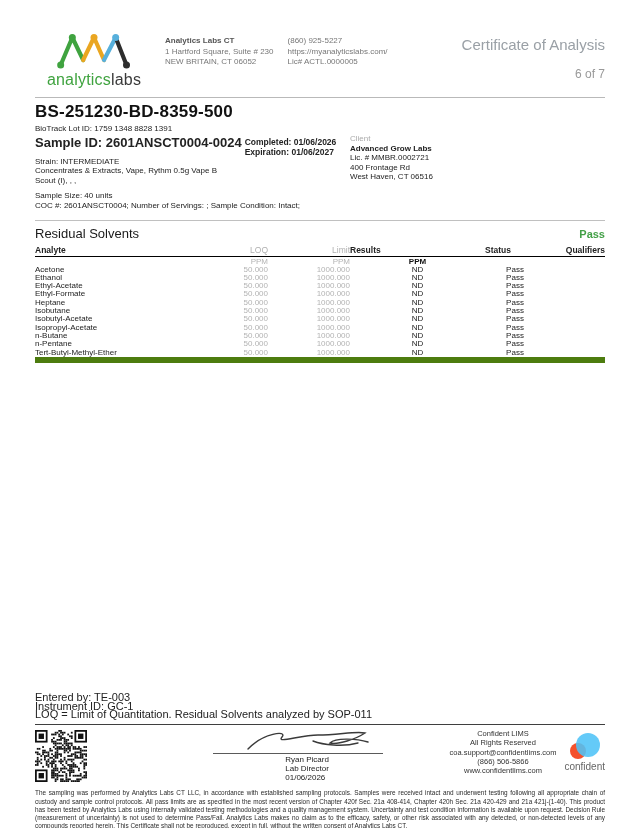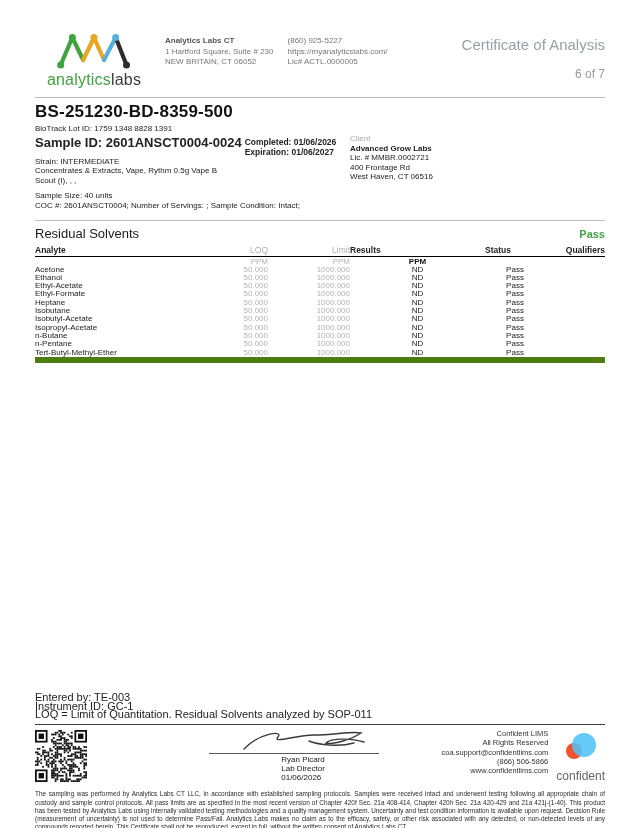--- a/index.html
+++ b/index.html
@@ -66,23 +66,23 @@
   
   .spacer { height:330px; }
   .entered { font-size:11px; line-height:8.8px; color:#222; }
   .sigrow { margin-top:5px; border-top:1px solid #3f3f3f; padding-top:4px; display:flex; align-items:flex-start; }
   .qr { width:52px; height:52px; margin-top:1px; }
   .sig-center { flex:1; display:flex; flex-direction:column; align-items:center; margin-left:60px; }
   .sig-svg { width:160px; height:26px; }
   .sig-line { width:170px; border-top:1.5px solid #5a5a5a; margin-top:-2px; }
   .sig-text { font-size:8px; line-height:9px; text-align:left; width:170px; padding-left:72px; margin-top:1px; }
   .lims { margin-left:auto; display:flex; align-items:flex-start; gap:8px; }
-  .lims-text { text-align:right; font-size:7.5px; line-height:9.2px; color:#333; }
+  .lims-text { text-align:center; font-size:7.5px; line-height:9.2px; color:#333; }
   .brand { display:flex; flex-direction:column; align-items:center; margin-top:4px; }
-  .brand-name { font-size:12px; color:#666; margin-top:8px; }
+  .brand-name { font-size:10px; color:#666; margin-top:0px; }
   .fineprint { margin-top:7px; font-size:6.4px; line-height:8.3px; color:#2a2a2a; text-align:justify; width:570px; }
 </style>
 </head>
 <body>
 
 <div class="page">
 
   <div class="header">
     <div class="logo-block">
       <svg width="92" height="40" viewBox="0 0 92 48">

